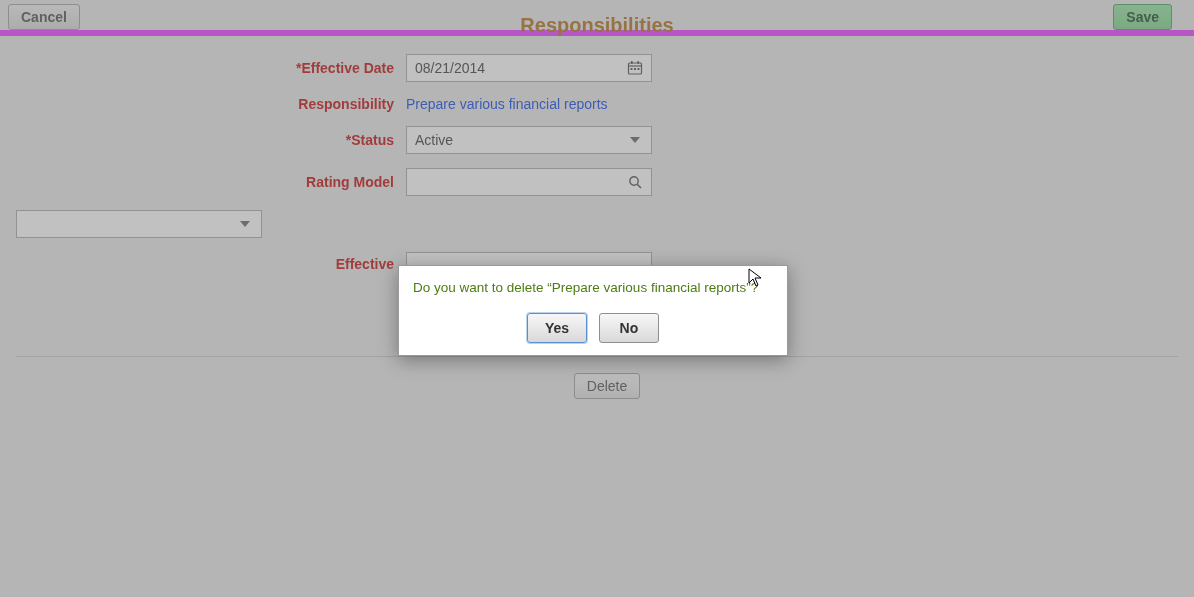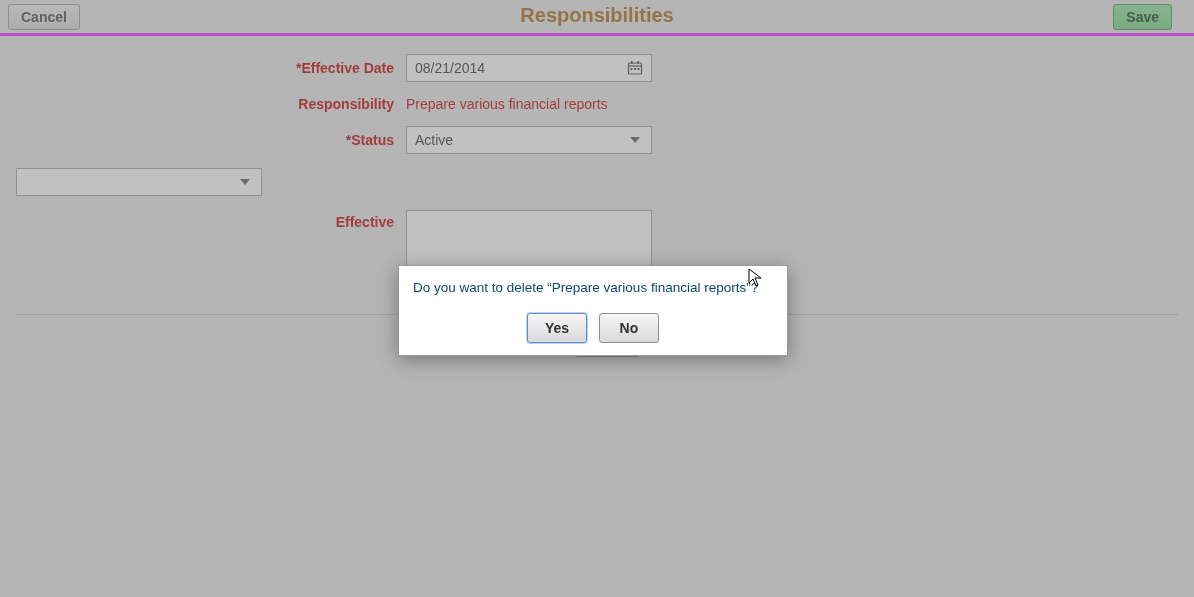--- a/index.html
+++ b/index.html
@@ -13,25 +13,25 @@
     position: relative;
     overflow: hidden;
   }
   .page {
     position: relative;
     width: 100%; height: 100%;
   }
   .header {
     position: relative;
     height: 36px;
-    border-bottom: 3px solid #d946ef;
+    border-bottom: 6px solid #d946ef;
   }
   .title {
     position: absolute;
-    top: 4px;
+    top: 14px;
     left: 0; right: 0;
     text-align: center;
     font-size: 20px;
     font-weight: bold;
     color: #a76f2b;
   }
   .btn {
     display: inline-flex;
     align-items: center;
     justify-content: center;
@@ -83,21 +83,21 @@
     border: 1px solid #a0a0a0;
     background: #e8e8e8;
     display: flex;
     align-items: center;
     padding: 0 8px;
     color: #444;
     justify-content: space-between;
     gap: 37px;
   }
   .input-box.tall { height: 78px; align-items: flex-start; padding-top:6px;}
-  .static-text { color: #b91c1c; }
+  .static-text { color: #1d4ed8; }
   .icon {
     width: 16px; height: 16px;
     display: inline-flex;
     align-items: center; justify-content: center;
   }
   .icon svg { width: 16px; height: 16px; }
   .caret {
     width: 0; height: 0;
     border-left: 5px solid transparent;
     border-right: 5px solid transparent;
@@ -123,21 +123,21 @@
     left: 398px;
     top: 265px;
     width: 390px;
     background: #fff;
     border: 1px solid #999;
     box-shadow: 0 4px 18px rgba(0,0,0,0.35);
     padding: 14px 10px 12px 10px;
   }
   .dialog-msg {
     font-size: 13.5px;
-    color: #0c4a6e;
+    color: #4d7c0f;
     margin-bottom: 18px;
     padding-left: 4px;
   }
   .dialog-btns {
     text-align: center;
   }
   .dlg-btn {
     display: inline-flex;
     align-items: center; justify-content: center;
     width: 60px; height: 30px;
@@ -206,20 +206,34 @@
       <div class="ctrl">
         <div class="input-box">
           <span>Active</span>
           <span class="icon">
               <span class="caret"></span>
             </span>
         </div>
       </div>
     </div>
 
+    <div class="row">
+      <div class="lbl">Rating Model</div>
+      <div class="ctrl">
+        <div class="input-box">
+          <span></span>
+          <span class="icon">
+            <svg viewBox="0 0 16 16">
+                <circle cx="7" cy="7" r="4.2" fill="none" stroke="#555" stroke-width="1.4"></circle>
+                <line x1="10.2" y1="10.2" x2="14" y2="14" stroke="#555" stroke-width="1.6"></line>
+              </svg>
+          </span>
+        </div>
+      </div>
+    </div>
 
     <div class="row">
       <div class="ctrl">
         <div class="input-box">
           <span></span>
           <span class="icon">
               <span class="caret"></span>
             </span>
         </div>
       </div>

